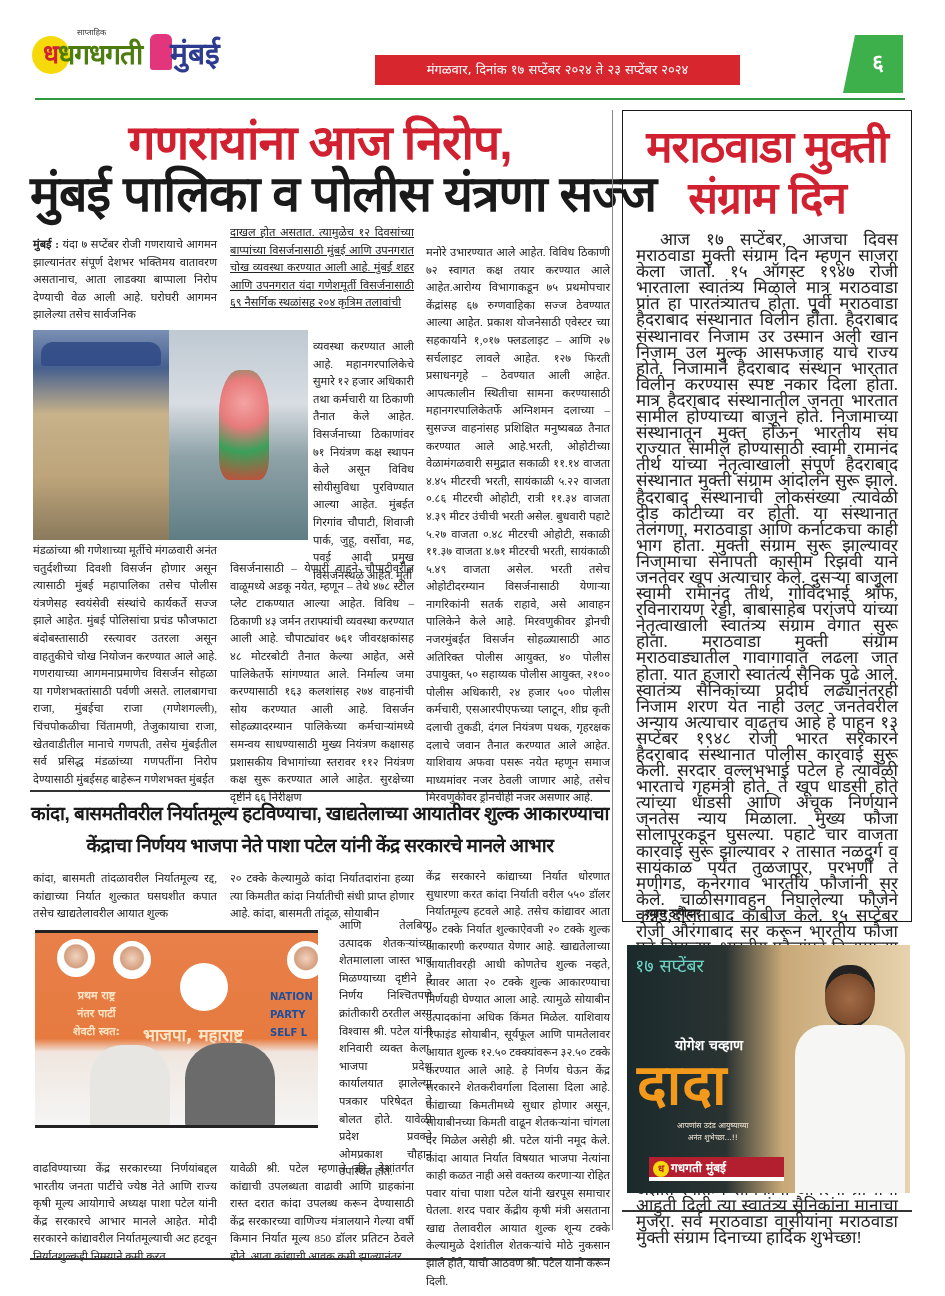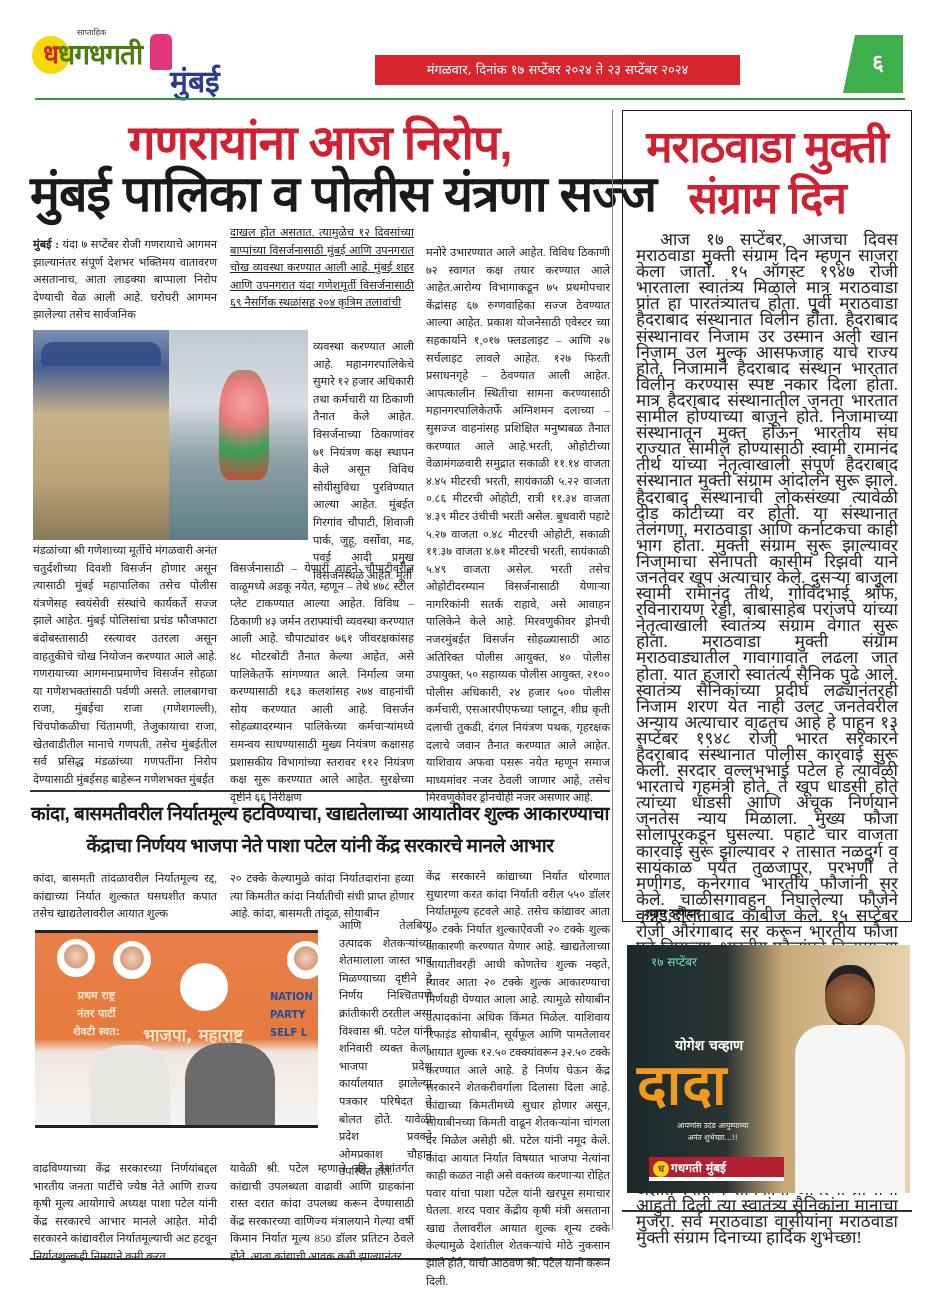--- a/index.html
+++ b/index.html
@@ -6,21 +6,21 @@
   html, body { width: 945px; height: 1296px; background: #ffffff; overflow: hidden; }
   body { font-family: "DejaVu Sans", sans-serif; color: #1a1a1a; position: relative; }
 
   
   .masthead { position: absolute; left: 0; top: 0; width: 945px; height: 100px; }
   .logo { position: absolute; left: 32px; top: 28px; height: 58px; width: 150px; }
   .logo-weekly { position: absolute; left: 45px; top: -2px; font-size: 8px; color: #333; }
   .logo-circle { position: absolute; left: 0; top: 8px; width: 38px; height: 38px; border-radius: 50%; background: #f5d90a; color: #d1202f; font-weight: bold; font-size: 26px; line-height: 36px; text-align: center; }
   .logo-name { position: absolute; left: 26px; top: 6px; font-size: 28px; font-weight: bold; color: #4d7c0f; letter-spacing: -1px; white-space: nowrap; }
   .logo-fist { position: absolute; left: 118px; top: 6px; width: 22px; height: 36px; background: #e2357c; border-radius: 6px 6px 3px 3px; }
-  .logo-city { position: absolute; left: 138px; top: 4px; font-size: 30px; font-weight: bold; color: #2c3a8f; white-space: nowrap; margin-top: 28px; }
+  .logo-city { position: absolute; left: 138px; top: 4px; font-size: 30px; font-weight: bold; color: #2c3a8f; white-space: nowrap; }
   .date-banner { position: absolute; left: 375px; top: 55px; width: 365px; height: 30px; background: #d7262e; color: #fff; font-size: 13px; line-height: 30px; text-align: center; }
   .page-num { position: absolute; left: 843px; top: 35px; width: 60px; height: 58px; background: #3db04b; clip-path: polygon(20% 0, 100% 0, 100% 100%, 0 100%); color: #fff; font-size: 22px; font-weight: bold; text-align: center; line-height: 56px; padding-left: 10px; }
   .masthead-rule { position: absolute; left: 35px; top: 98px; width: 870px; height: 2px; background: #2e9a40; }
 
   
   .headline { position: absolute; left: 30px; width: 580px; text-align: center; font-weight: bold; font-family: "Liberation Sans", sans-serif; letter-spacing: -1px; white-space: nowrap; }
   .hl1 { top: 108px; font-size: 48px; color: #d1202f; }
   .hl2 { top: 158px; font-size: 50px; color: #1a1a1a; }
 
   .col-text { position: absolute; font-size: 11.2px; line-height: 17.6px; text-align: justify; color: #222; font-family: "Liberation Serif", serif; }
@@ -51,21 +51,21 @@
   .photo-bjp { position: absolute; left: 35px; top: 930px; width: 283px; height: 198px; background: linear-gradient(180deg, #e9804a 0%, #e67a3f 55%, #f0e6df 62%, #f5f5f5 100%); border-top: 3px solid #222; border-bottom: 3px solid #222; overflow: hidden; }
   .bjp-face { position: absolute; width: 38px; height: 38px; border-radius: 50%; background: radial-gradient(circle at 50% 45%, #f1d2bd 0, #d49f7f 45%, #fff 50%); border: 2px solid #fff; }
   .bjp-slogan { position: absolute; left: 38px; top: 54px; font-size: 11px; color: #fde6c8; line-height: 18px; text-align: center; font-weight: bold; }
   .bjp-party { position: absolute; left: 108px; top: 90px; font-size: 17px; color: #fde6c8; font-weight: bold; }
   .bjp-eng { position: absolute; left: 235px; top: 55px; font-size: 10px; color: #1d4fa0; font-weight: bold; line-height: 18px; }
   .bjp-lotus { position: absolute; left: 145px; top: 30px; width: 48px; height: 48px; border-radius: 50%; background: #fff; }
   .bjp-person { position: absolute; border-radius: 40% 40% 10% 10%; }
 
   
   .ad { position: absolute; left: 627px; top: 945px; width: 283px; height: 248px; background: linear-gradient(90deg, #1b2a2c 0%, #2a3332 35%, #c8a877 55%, #e7d3ae 100%); overflow: hidden; }
-  .ad-date { position: absolute; left: 8px; top: 8px; font-size: 12px; color: #6fd3c7; margin-left: 16px; }
+  .ad-date { position: absolute; left: 8px; top: 8px; font-size: 18px; color: #6fd3c7; }
   .ad-name { position: absolute; left: 48px; top: 90px; font-size: 14px; font-weight: bold; color: #fff; }
   .ad-dada { position: absolute; left: 10px; top: 108px; font-size: 56px; font-weight: bold; color: #f39a1d; letter-spacing: 1px; line-height: 64px; }
   .ad-wish { position: absolute; left: 50px; top: 175px; font-size: 7.5px; color: #f4e9d8; text-align: center; line-height: 12px; }
   .ad-man { position: absolute; left: 168px; top: 20px; width: 110px; height: 228px; }
   .ad-head { position: absolute; left: 30px; top: 0; width: 50px; height: 62px; border-radius: 45%; background: radial-gradient(circle at 50% 55%, #a36b46 0, #7b4b2d 60%, #222 61%); }
   .ad-body { position: absolute; left: 0; top: 60px; width: 110px; height: 168px; background: #f6f6f4; border-radius: 30px 30px 0 0; }
   .ad-logo { position: absolute; left: 22px; top: 212px; width: 135px; height: 24px; background: #b31f2e; border-bottom: 4px solid #fff; color: #fff; font-size: 12px; font-weight: bold; line-height: 22px; padding-left: 4px; white-space: nowrap; }
   .ad-logo .dot { display:inline-block; width:16px; height:16px; border-radius:50%; background:#f5d90a; color:#b31f2e; font-size:10px; line-height:16px; text-align:center; margin-right:2px; vertical-align: middle; }
 </style>
 </head>

